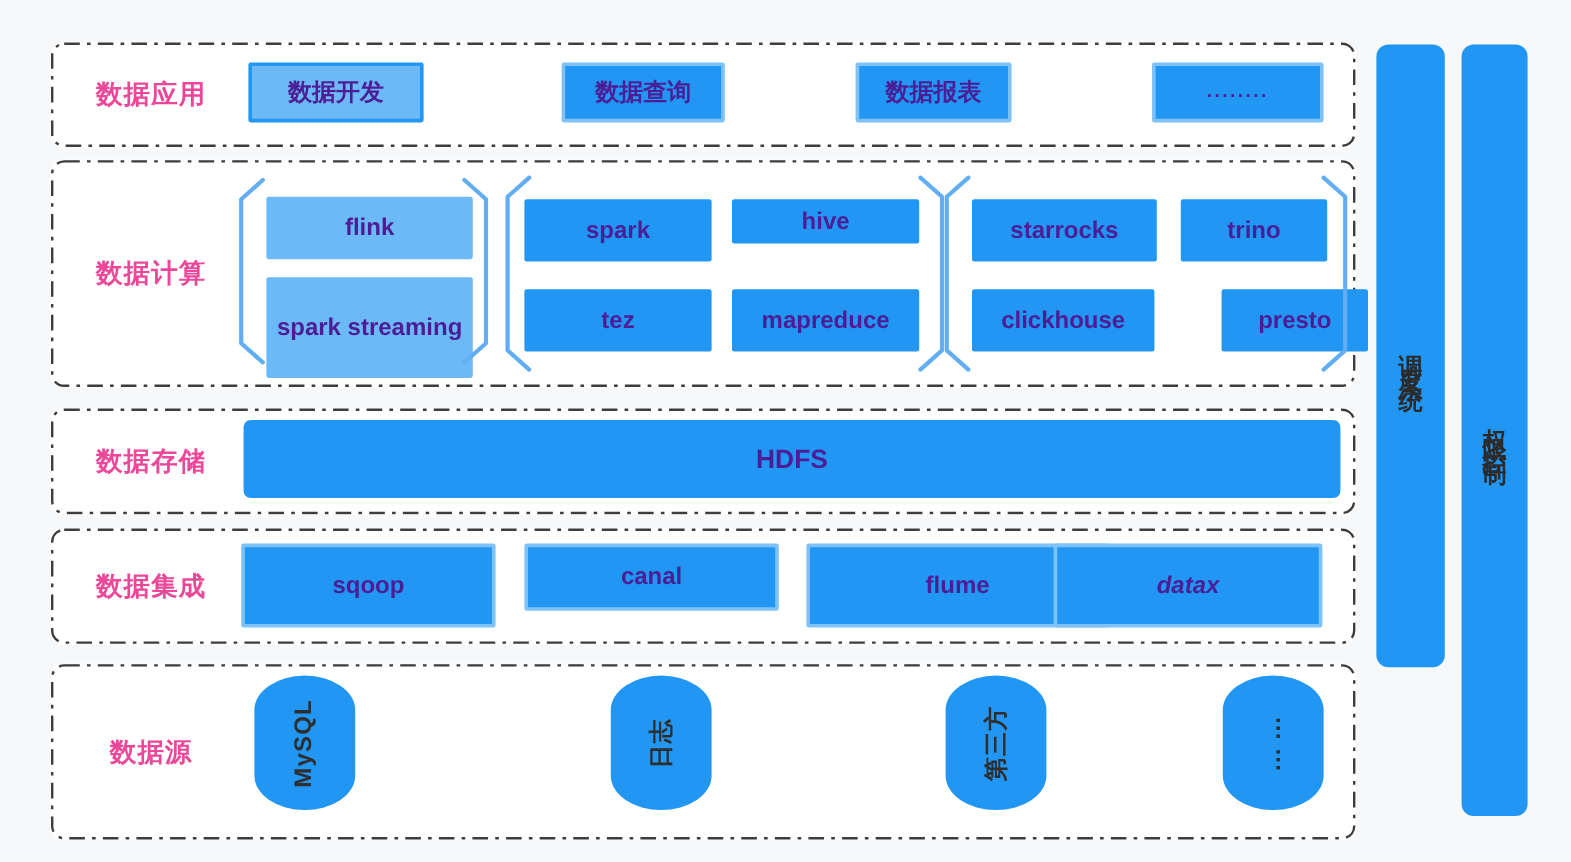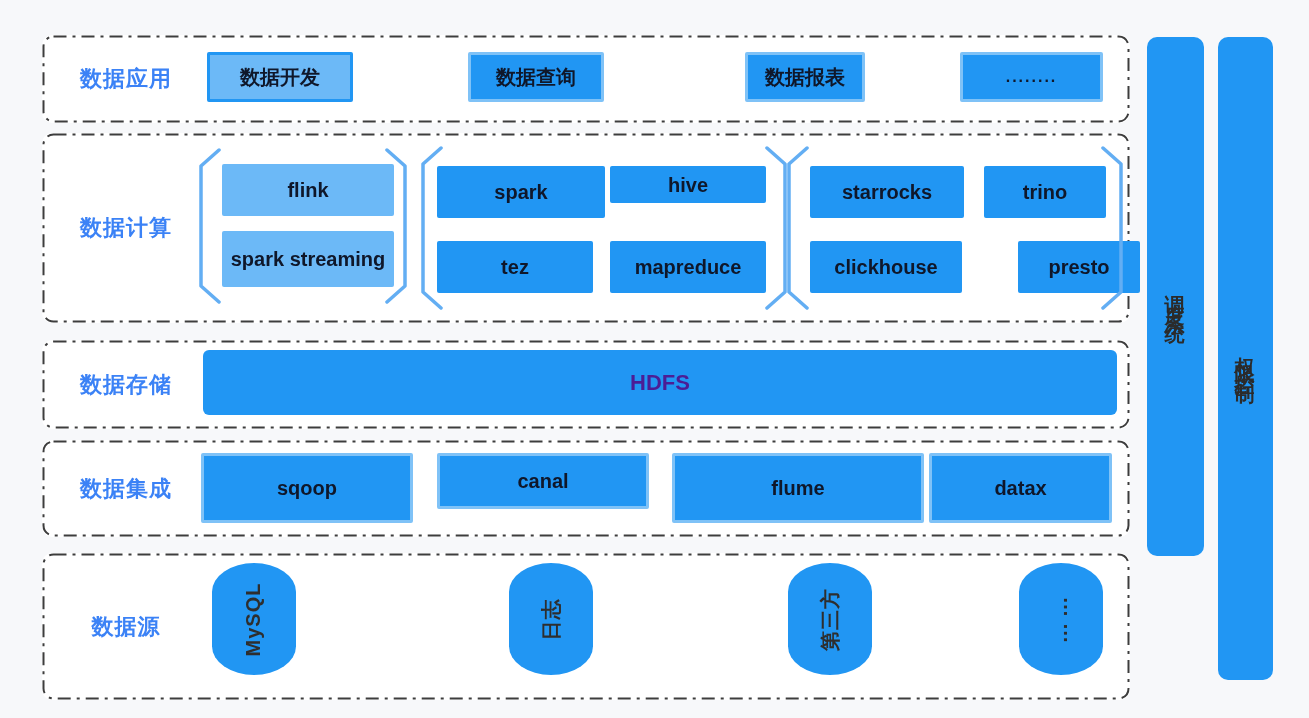--- a/index.html
+++ b/index.html
@@ -14,26 +14,26 @@
     overflow:hidden;
   }
   .row{
     position:absolute;left:42px;width:1088px;
     background:#ffffff;border-radius:10px;
   }
   .frame{position:absolute;left:0;top:0;pointer-events:none;}
   .row-label{
     position:absolute;left:18px;width:132px;top:50%;
     transform:translateY(-50%);
-    text-align:center;font-size:22px;font-weight:600;color:#3b82f6;
+    text-align:center;font-size:22px;font-weight:600;color:#ec4899;
     letter-spacing:1px;
   }
   .btn{
     position:absolute;display:flex;align-items:center;justify-content:center;
-    box-sizing:border-box;font-size:20px;font-weight:600;color:#0f172a;
+    box-sizing:border-box;font-size:20px;font-weight:600;color:#4c1d95;
     text-align:center;line-height:1.2;border-radius:2px;
   }
   .btn.dark{background:#2196f3;border:3px solid #7fc2f7;}
   .btn.lightsel{background:#6cb9f7;border:3px solid #2196f3;}
   .btn.plain-dark{background:#2196f3;border:none;}
   .btn.plain-light{background:#6cb9f7;border:none;}
   .hdfs{
     position:absolute;display:flex;align-items:center;justify-content:center;
     background:#2196f3;border-radius:6px;
     font-size:22px;font-weight:600;color:#4c1d95;text-align:right;
@@ -63,43 +63,43 @@
 
 <div id="canvas">
 
   <div class="row" style="top:35px;height:88px;">
     <svg class="frame" width="1088" height="88">
       <rect x="1.5" y="1.5" width="1085" height="85" rx="10" fill="none" stroke="#3d3d3d" stroke-width="2" stroke-dasharray="13 6 3 6"></rect>
     </svg>
     <div class="row-label">数据应用</div>
     <div class="btn lightsel" style="left:165px;top:17px;width:146px;height:50px;">数据开发</div>
     <div class="btn dark" style="left:426px;top:17px;width:136px;height:50px;">数据查询</div>
-    <div class="btn dark" style="left:671px;top:17px;width:120px;height:50px;margin-left:32px;">数据报表</div>
+    <div class="btn dark" style="left:671px;top:17px;width:130px;height:50px;">数据报表</div>
     <div class="btn dark dots-btn" style="left:918px;top:17px;width:143px;height:50px;">........</div>
   </div>
 
   <div class="row" style="top:133px;height:190px;">
     <svg class="frame" width="1088" height="190">
       <rect x="1.5" y="1.5" width="1085" height="187" rx="10" fill="none" stroke="#3d3d3d" stroke-width="2" stroke-dasharray="13 6 3 6"></rect>
     </svg>
     <div class="row-label">数据计算</div>
 
     <svg class="bracket" style="left:156px;top:15px;" width="24" height="156">
       <polyline points="21,2 3,18 3,138 21,154" fill="none" stroke="#63aef3" stroke-width="3.5" stroke-linecap="round" stroke-linejoin="round"></polyline>
     </svg>
     <div class="btn plain-light" style="left:180px;top:31px;width:172px;height:52px;">flink</div>
-    <div class="btn plain-light" style="left:180px;top:98px;width:172px;height:56px;">spark streaming</div>
+    <div class="btn plain-light" style="left:180px;top:98px;width:172px;height:84px;">spark streaming</div>
     <svg class="bracket" style="left:342px;top:15px;" width="24" height="156">
       <polyline points="3,2 21,18 21,138 3,154" fill="none" stroke="#63aef3" stroke-width="3.5" stroke-linecap="round" stroke-linejoin="round"></polyline>
     </svg>
 
     <svg class="bracket" style="left:378px;top:13px;" width="24" height="164">
       <polyline points="21,2 3,18 3,146 21,162" fill="none" stroke="#63aef3" stroke-width="3.5" stroke-linecap="round" stroke-linejoin="round"></polyline>
     </svg>
-    <div class="btn plain-dark" style="left:395px;top:33px;width:168px;height:52px;">spark</div>
+    <div class="btn plain-dark" style="left:395px;top:33px;width:156px;height:52px;">spark</div>
     <div class="btn plain-dark" style="left:568px;top:33px;width:156px;height:37px;">hive</div>
     <div class="btn plain-dark" style="left:395px;top:108px;width:156px;height:52px;">tez</div>
     <div class="btn plain-dark" style="left:568px;top:108px;width:156px;height:52px;">mapreduce</div>
     <svg class="bracket" style="left:722px;top:13px;" width="24" height="164">
       <polyline points="3,2 21,18 21,146 3,162" fill="none" stroke="#63aef3" stroke-width="3.5" stroke-linecap="round" stroke-linejoin="round"></polyline>
     </svg>
 
     <svg class="bracket" style="left:744px;top:13px;" width="24" height="164">
       <polyline points="21,2 3,18 3,146 21,162" fill="none" stroke="#63aef3" stroke-width="3.5" stroke-linecap="round" stroke-linejoin="round"></polyline>
     </svg>
@@ -121,21 +121,21 @@
   </div>
 
   <div class="row" style="top:440px;height:97px;">
     <svg class="frame" width="1088" height="97">
       <rect x="1.5" y="1.5" width="1085" height="94" rx="10" fill="none" stroke="#3d3d3d" stroke-width="2" stroke-dasharray="13 6 3 6"></rect>
     </svg>
     <div class="row-label">数据集成</div>
     <div class="btn dark" style="left:159px;top:13px;width:212px;height:70px;">sqoop</div>
     <div class="btn dark" style="left:395px;top:13px;width:212px;height:56px;">canal</div>
     <div class="btn dark" style="left:630px;top:13px;width:252px;height:70px;">flume</div>
-    <div class="btn dark" style="left:887px;top:13px;width:183px;height:70px;">datax</div>
+    <div class="btn dark" style="left:836px;top:13px;width:224px;height:70px;font-style:italic;">datax</div>
   </div>
 
   <div class="row" style="top:553px;height:147px;">
     <svg class="frame" width="1088" height="147">
       <rect x="1.5" y="1.5" width="1085" height="144" rx="10" fill="none" stroke="#3d3d3d" stroke-width="2" stroke-dasharray="13 6 3 6"></rect>
     </svg>
     <div class="row-label">数据源</div>
     <div class="cyl" style="left:170px;top:10px;">
       <span>MySQL</span>
     </div>

